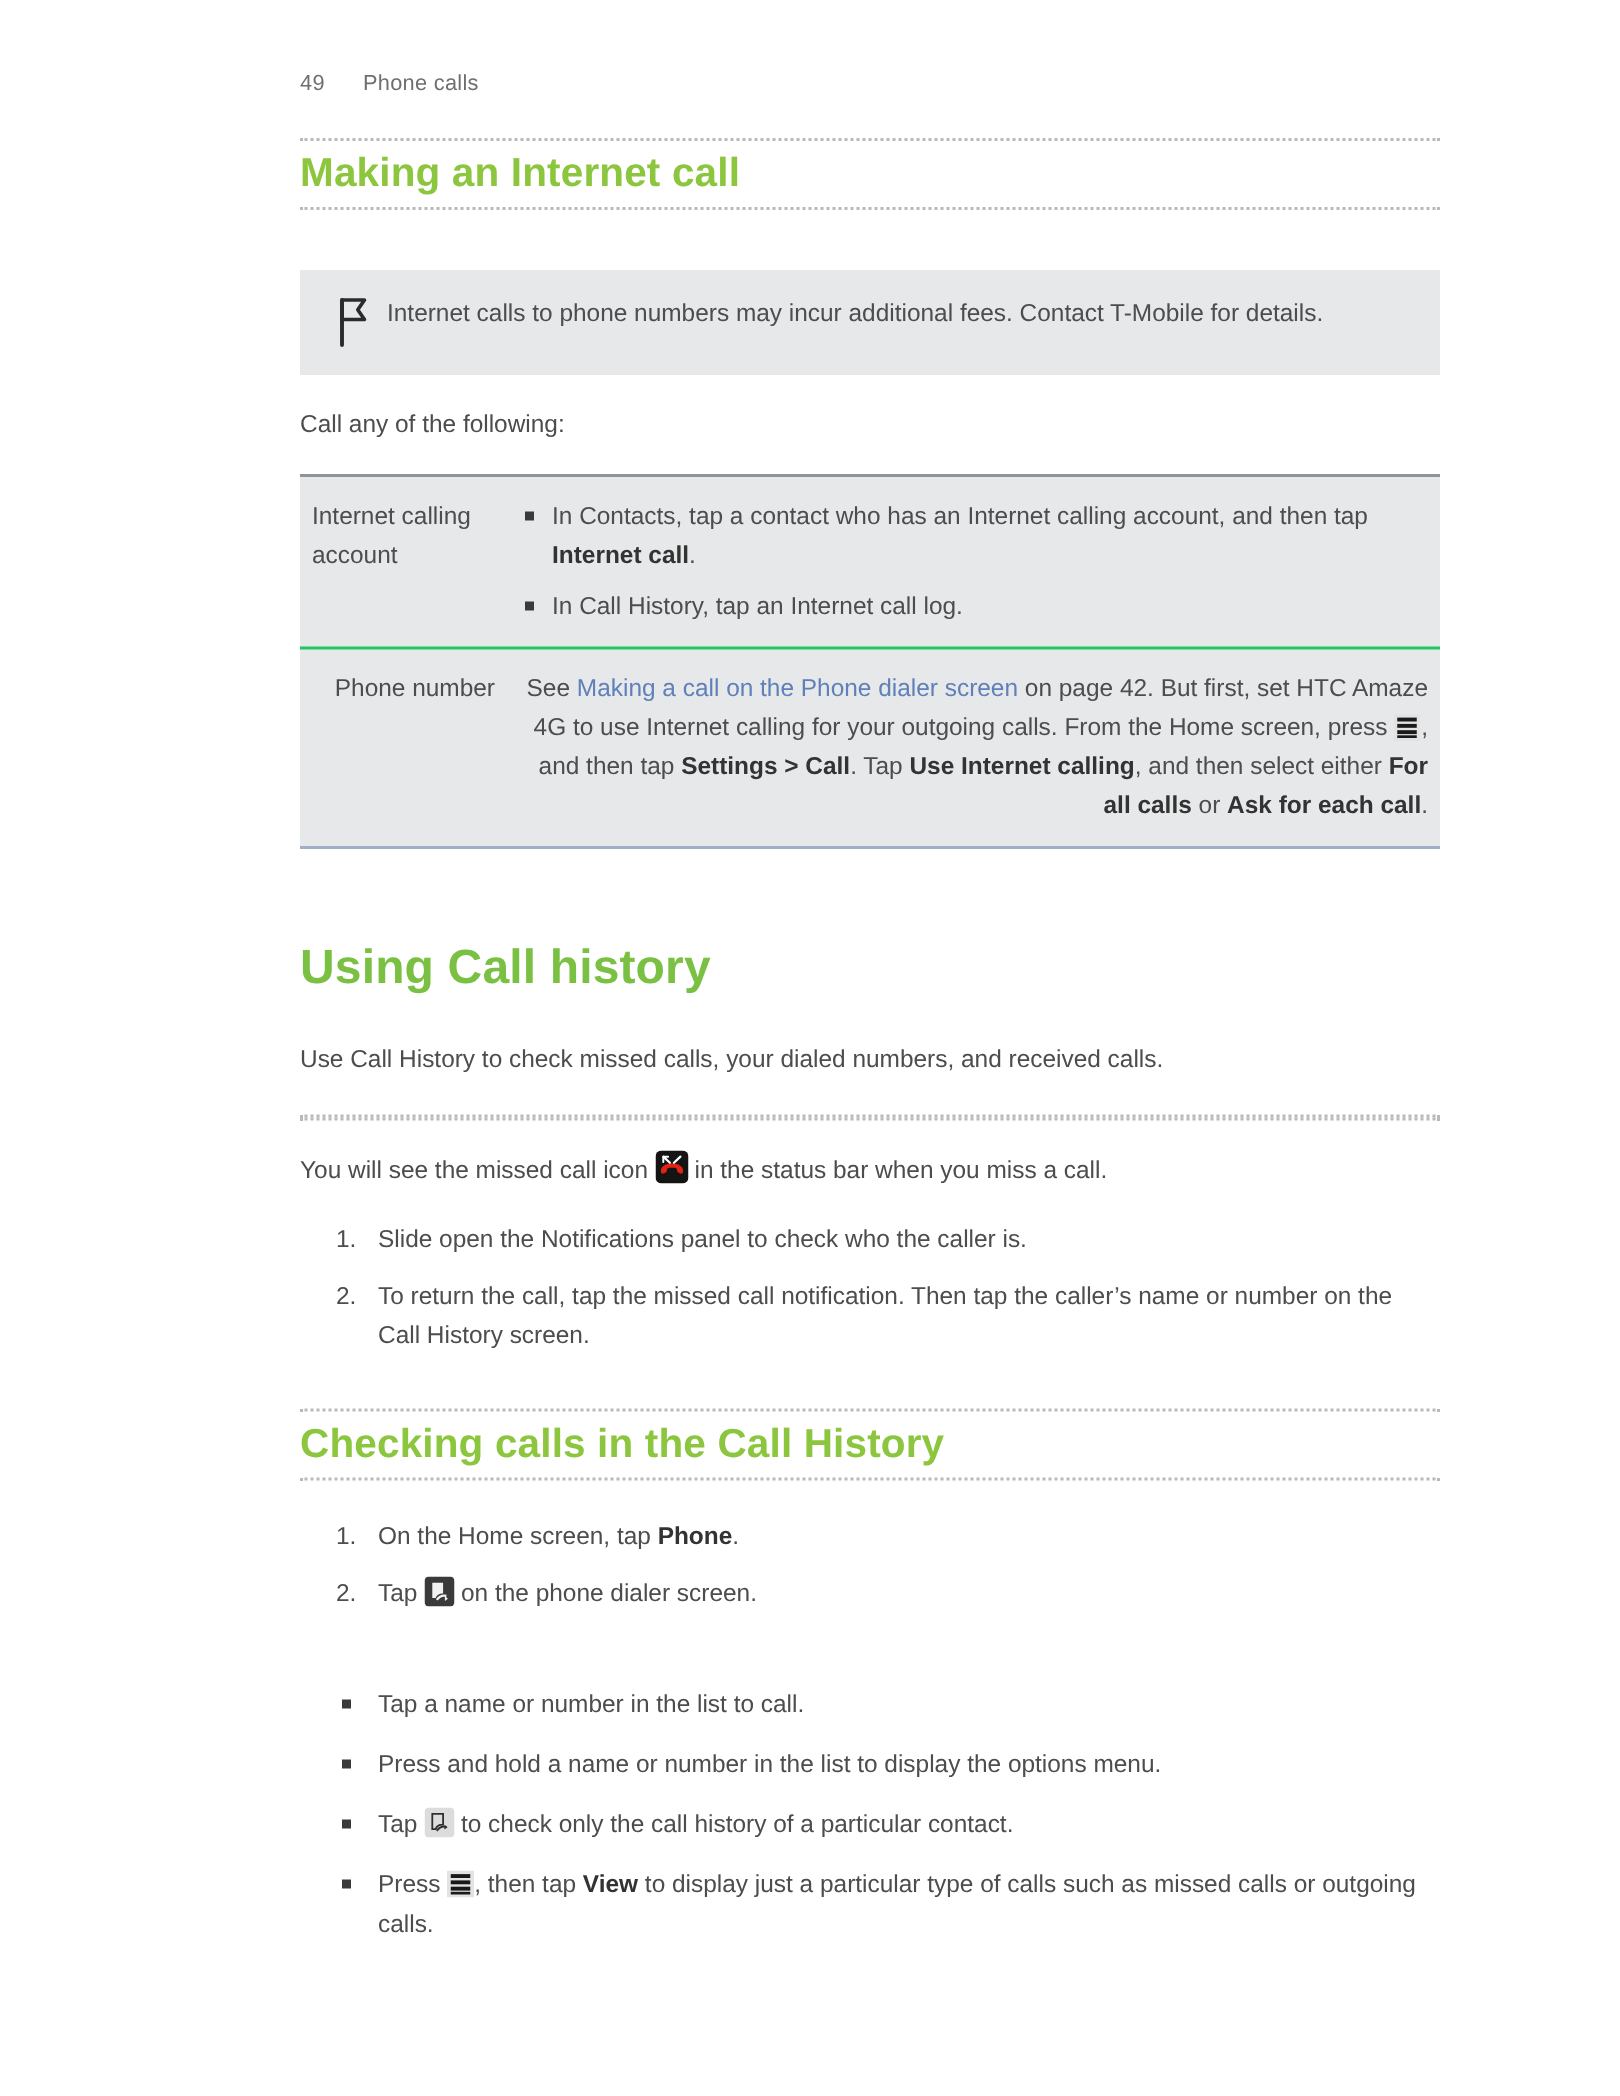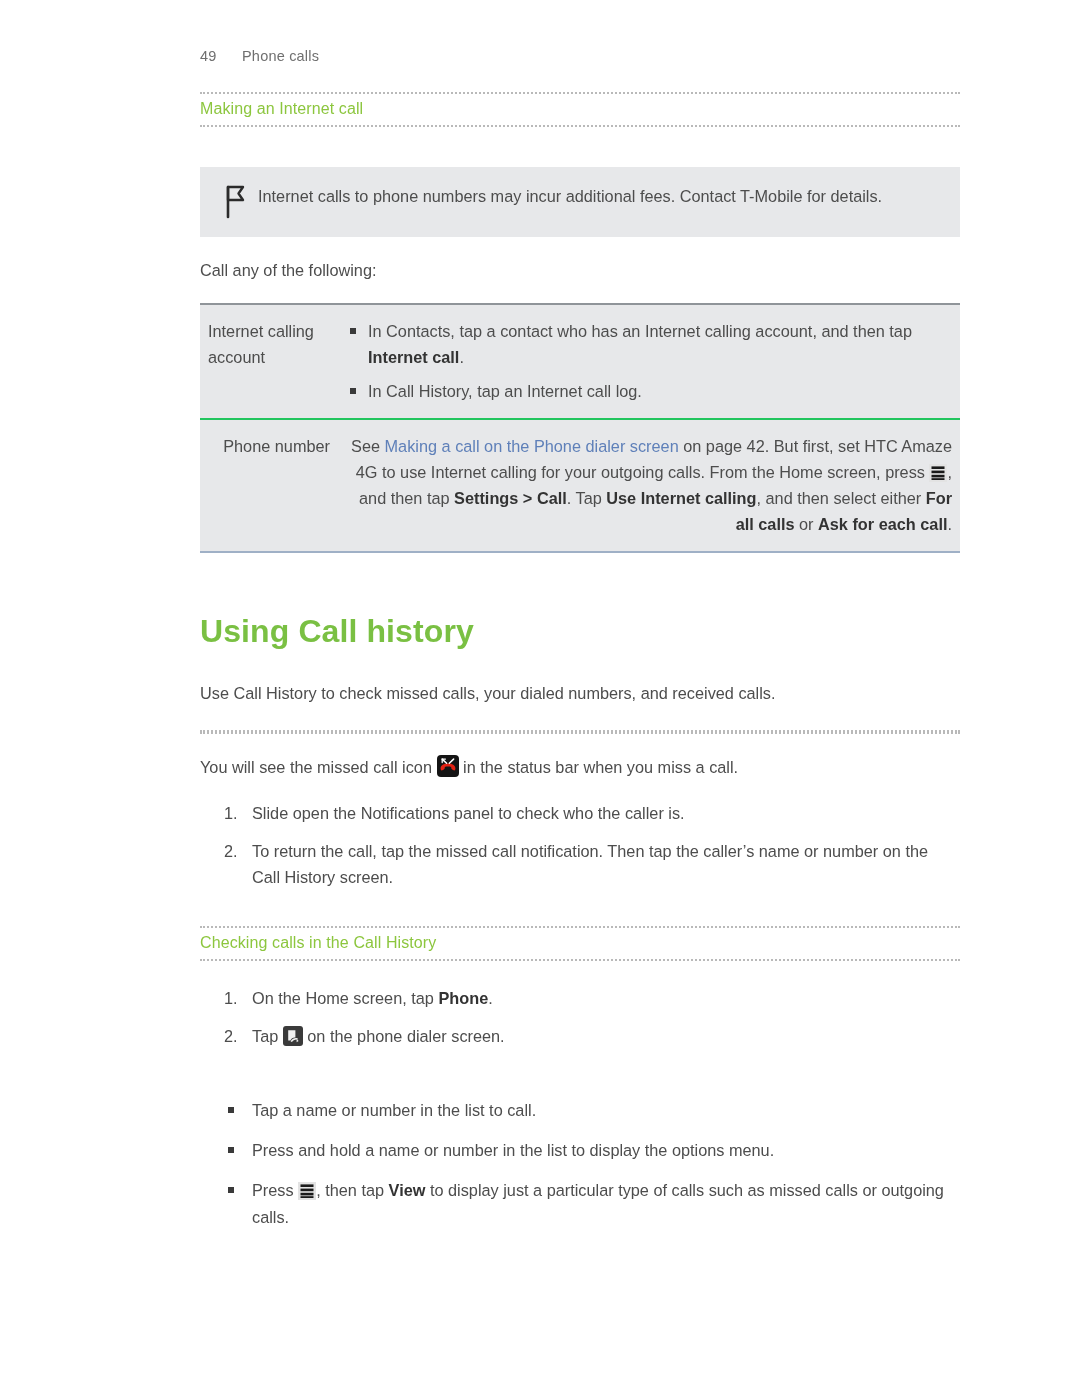--- a/index.html
+++ b/index.html
@@ -39,22 +39,22 @@
   }
   .running-header .pg { min-width: 20px; }
 
   
   .rule-dotted {
     border-top: 2px dotted #b9b9b9;
     height: 0;
     margin: 0;
   }
   h2.h-green {
-    font-size: 16px;
-    font-weight: normal;
+    font-size: 27px;
+    font-weight: bold;
     color: #8cc63e;
     margin: 0;
     padding: 6px 0 7px 0;
     letter-spacing: .1px;
   }
   h1.h-big {
     font-size: 32px;
     font-weight: bold;
     color: #7ac043;
     margin: 0;
@@ -303,20 +303,26 @@
     </ol>
 
     <div class="spacer-16"></div>
 
 
     <div class="spacer-20"></div>
 
     <ul class="bullets">
       <li><span>Tap a name or number in the list to call.</span></li>
       <li><span>Press and hold a name or number in the list to display the options menu.</span></li>
+      <li><span>Tap </span><span class="iic"><svg width="20" height="20" viewBox="0 0 20 20">
+              <rect x="0" y="0" width="20" height="20" rx="3" ry="3" fill="#dcdcdc"></rect>
+              <path d="M5.2 4.2 L12.4 4.2 L12.4 11.4 Q8.6 11.2 7.4 14.4 L5.2 14.4 Z" fill="none" stroke="#2f2f2f" stroke-width="1.2"></path>
+              <path d="M8.2 15.6 Q10.6 12 14.6 12.9" stroke="#2f2f2f" stroke-width="1.3" fill="none"></path>
+              <path d="M13.4 11.6 L15.4 13.1 L13.2 14.6" fill="#2f2f2f"></path>
+            </svg></span><span> to check only the call history of a particular contact.</span></li>
       <li><span>Press </span><span class="iic"><svg width="18" height="18" viewBox="0 0 18 18">
               <rect x="0" y="0" width="18" height="18" fill="#e3e3e3"></rect>
               <rect x="2.5" y="2.4" width="13" height="2.6" fill="#1a1a1a"></rect>
               <rect x="2.5" y="6.6" width="13" height="2.6" fill="#1a1a1a"></rect>
               <rect x="2.5" y="10.8" width="13" height="2.6" fill="#1a1a1a"></rect>
               <rect x="2.5" y="14.2" width="13" height="1.8" fill="#1a1a1a"></rect>
             </svg></span><span>, then tap </span><b>View</b><span> to display just a particular type of calls such as missed calls or outgoing calls.</span></li>
     </ul>
 
   </div>

